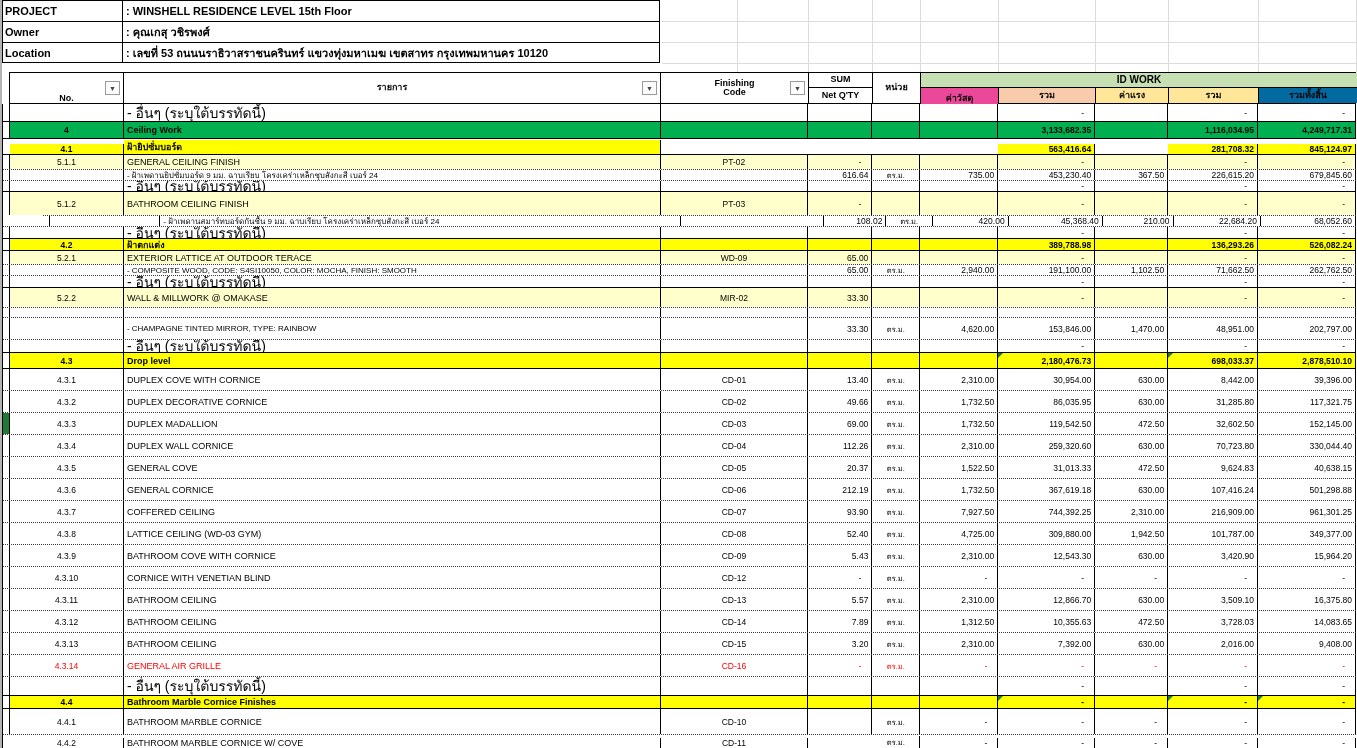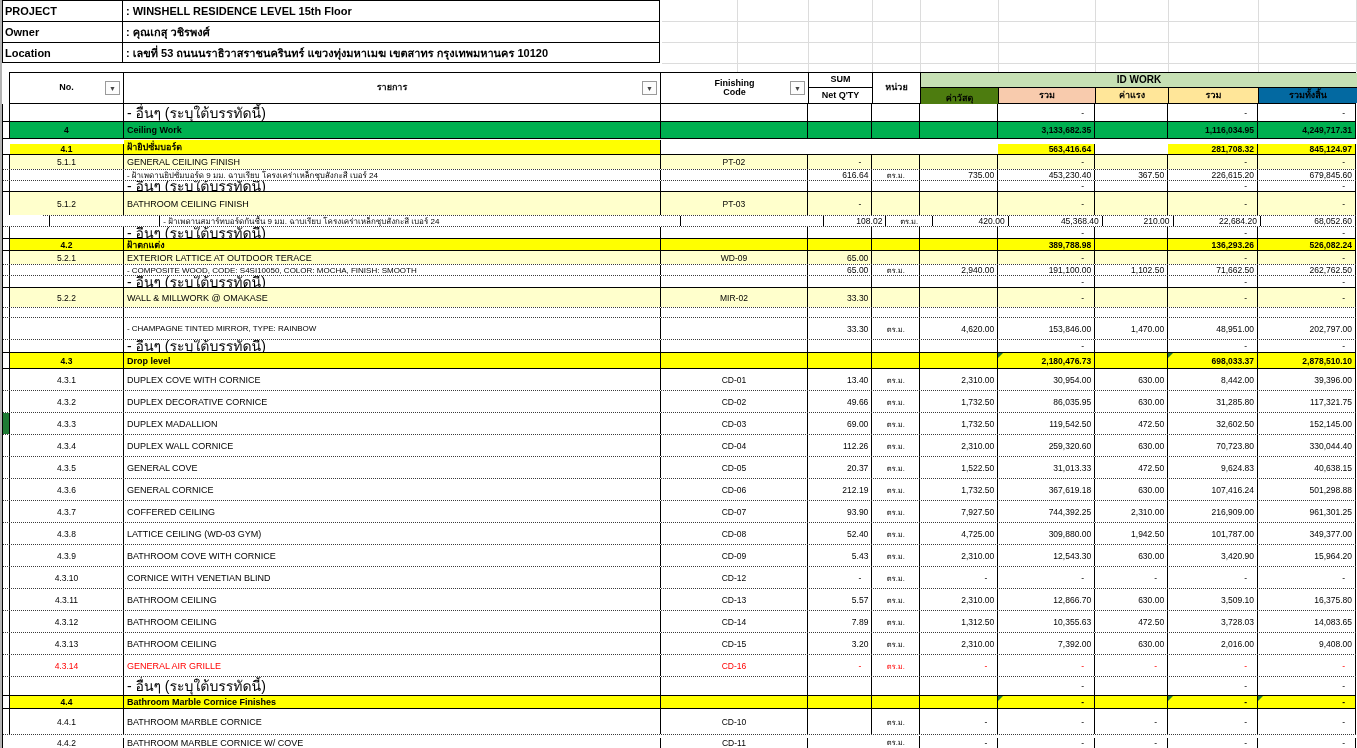--- a/index.html
+++ b/index.html
@@ -14,29 +14,29 @@
   .tlabel{width:121px;border:1px solid #000;border-bottom:none;box-sizing:border-box;
           display:flex;align-items:center;padding-left:2px;font-weight:bold;font-size:11px;}
   .tvalue{width:537px;border:1px solid #000;border-left:none;border-bottom:none;box-sizing:border-box;
           display:flex;align-items:center;padding-left:3px;font-weight:bold;font-size:11px;white-space:nowrap;overflow:hidden;}
   .trowT:last-child .tlabel,.trowT:last-child .tvalue{border-bottom:1px solid #000;}
   
   .thead{position:absolute;left:9px;top:72px;width:1347px;height:32px;background:#fff;
          border:1px solid #000;box-sizing:border-box;}
   .hc{position:absolute;display:flex;align-items:center;justify-content:center;text-align:center;
       font-weight:bold;font-size:9px;border-right:1px solid #000;box-sizing:border-box;line-height:1.05;}
-  .h-no{left:0;top:0;width:114px;height:30px;}
+  .h-no{left:0;top:0;width:114px;height:30px;align-items:flex-end;}
   .h-desc{left:114px;top:0;width:537px;height:30px;}
   .h-code{left:651px;top:0;width:148px;height:30px;white-space:pre-line;}
   .h-sumwrap{left:799px;top:0;width:64px;height:30px;flex-direction:column;padding:0;}
   .h-sum,.h-net{width:100%;height:15px;display:flex;align-items:center;justify-content:center;box-sizing:border-box;}
   .h-sum{border-bottom:1px solid #000;}
   .h-unit{left:863px;top:0;width:48px;height:30px;}
   .h-idwork{left:911px;top:0;width:436px;height:15px;background:#c6e0b4;border-bottom:1px solid #000;border-right:none;font-size:10px;}
-  .h-mat{left:911px;top:15px;width:78px;height:21px;background:#4d7c0f;}
+  .h-mat{left:911px;top:15px;width:78px;height:21px;background:#ec4899;}
   .h-mattot{left:989px;top:15px;width:97px;height:15px;background:#f8cbad;}
   .h-lab{left:1086px;top:15px;width:73px;height:15px;background:#ffe699;}
   .h-labtot{left:1159px;top:15px;width:90px;height:15px;background:#ffe699;}
   .h-grand{left:1249px;top:15px;width:98px;height:15px;background:#0369a1;border-right:none;}
   .filter{position:absolute;right:3px;top:8px;width:15px;height:14px;background:#fcfcfc;
           border:1px solid #9a9a9a;display:flex;align-items:center;justify-content:center;box-sizing:border-box;}
   .filter .fa{font-size:7px;color:#444;line-height:1;font-weight:normal;}
   
   .tbody{position:absolute;left:2px;top:104px;width:1354px;border-left:1px solid #000;box-sizing:border-box;}
   .trow{display:flex;box-sizing:border-box;border-top:1px solid #000;background:#fff;}

